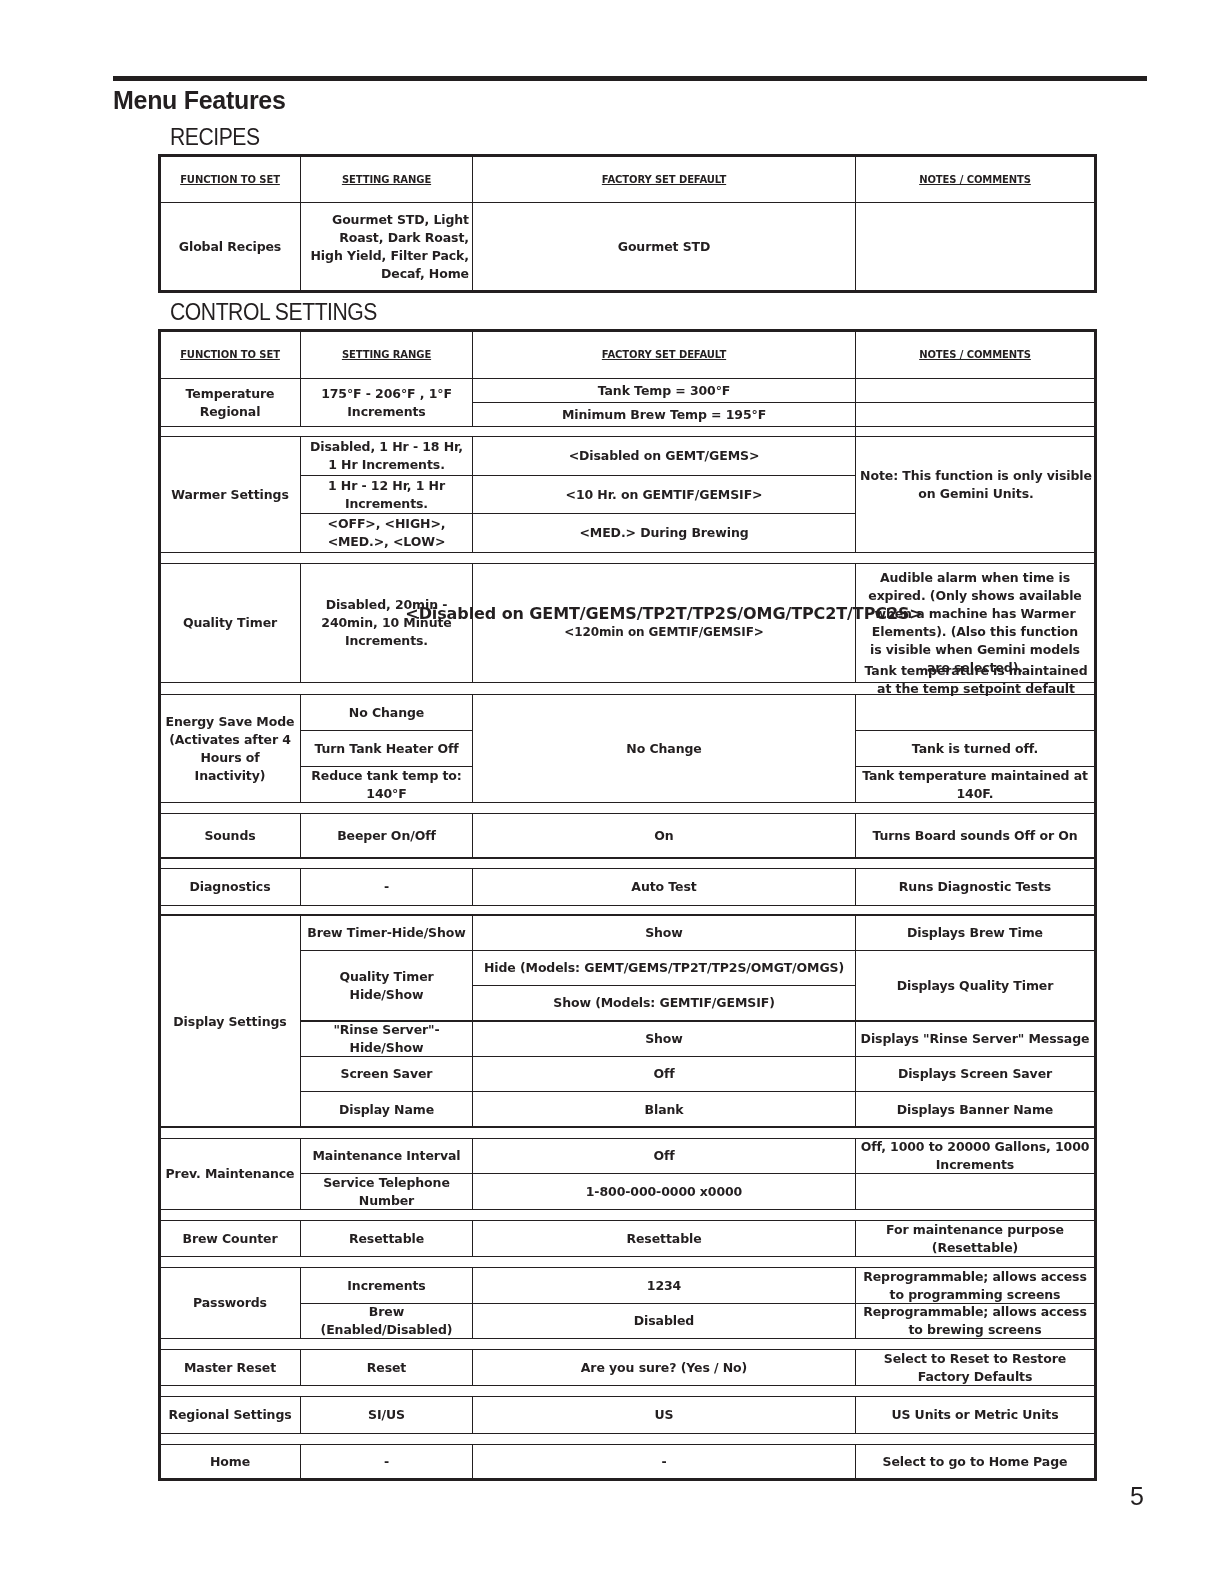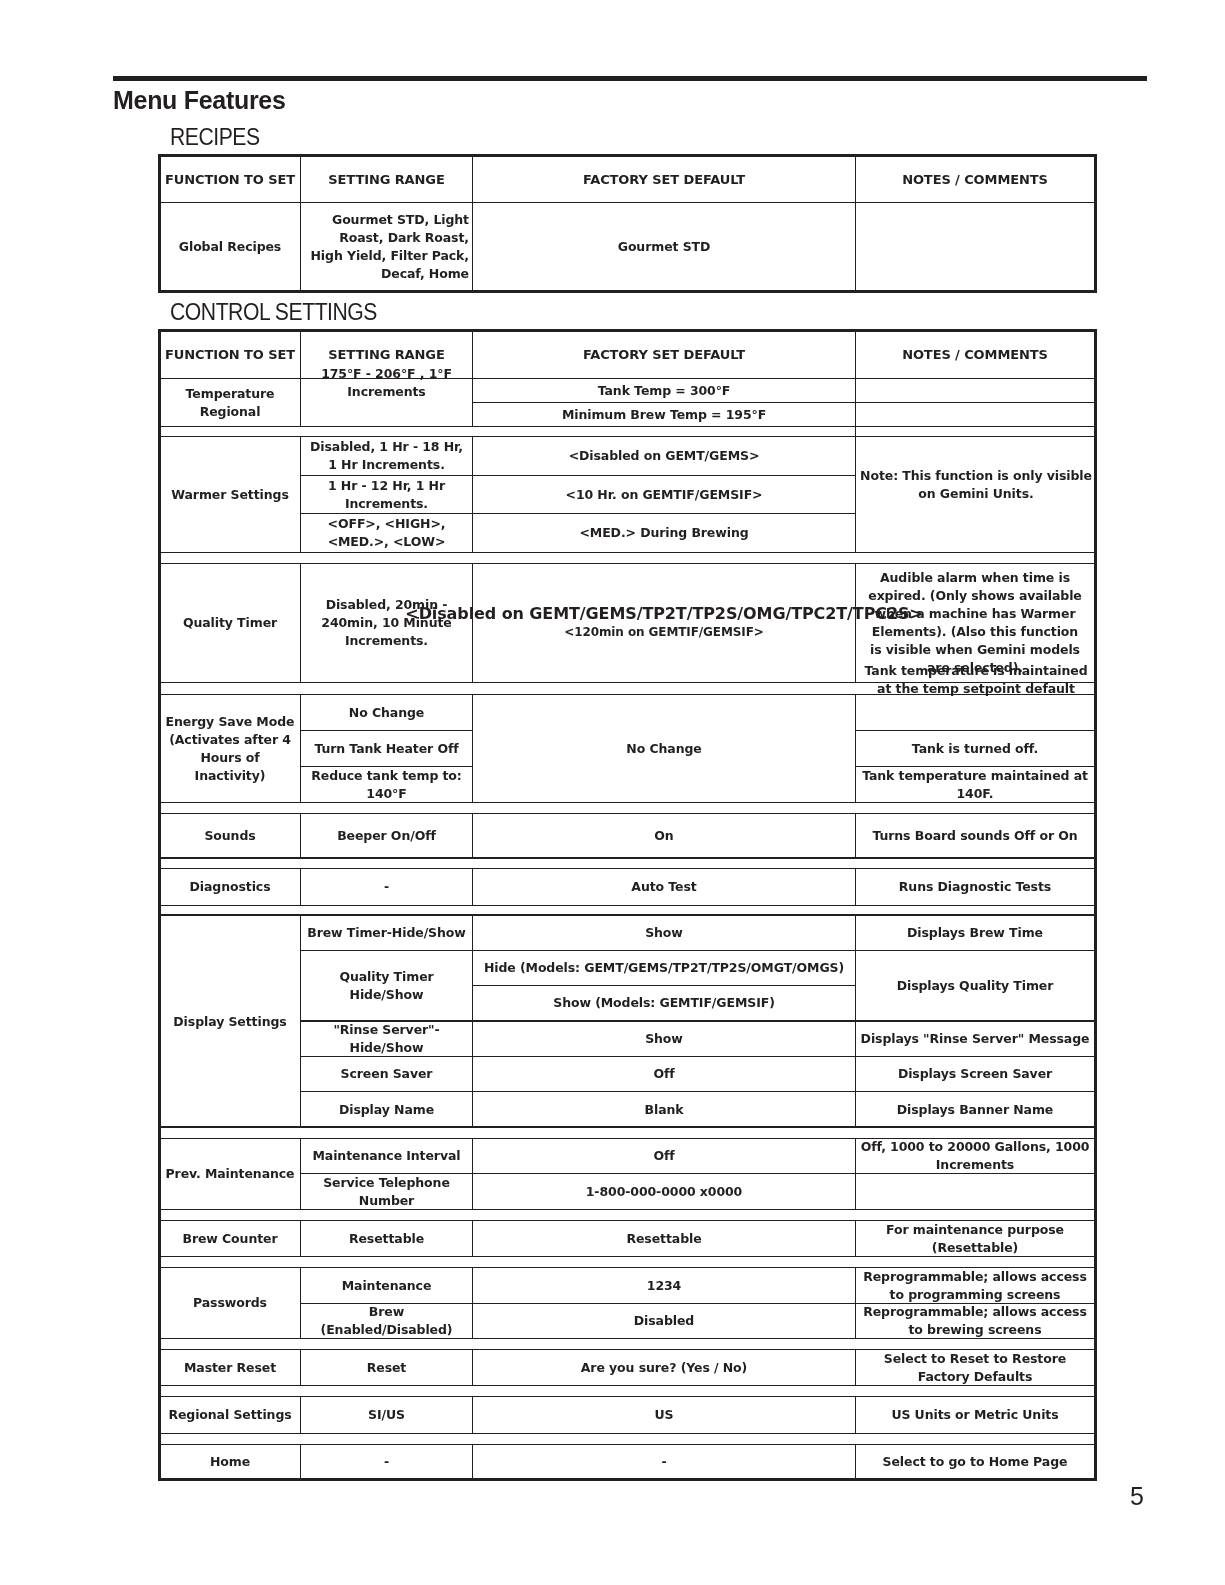--- a/index.html
+++ b/index.html
@@ -7,21 +7,21 @@
          font-family:"DejaVu Sans", "Liberation Sans", sans-serif; color:#231f20; }
   .abs { position:absolute; }
   .top-rule { left:113px; top:76px; width:1034px; height:5px; background:#231f20; }
   .page-title { left:113px; top:86px; font-family:"Liberation Sans", sans-serif; font-weight:bold; font-size:25px; letter-spacing:-0.3px; }
   .section-title { font-family:"Liberation Sans", sans-serif; font-size:23px; font-weight:normal; letter-spacing:-0.5px; color:#231f20; transform:scaleX(0.92); transform-origin:left; }
   .page-number { left:1130px; top:1482px; font-family:"Liberation Sans", sans-serif; font-size:25px; }
 
   .tbl { position:absolute; border:3px solid #231f20; box-sizing:border-box; }
   .cell { position:absolute; display:flex; align-items:center; justify-content:center; text-align:center;
           font-size:12.5px; font-weight:bold; line-height:18px; box-sizing:border-box; padding:0 3px; color:#231f20; letter-spacing:-0.1px; }
-  .cell.hdr { font-size:13px; }
+  .cell.hdr { font-size:10px;text-decoration:underline; }
   .hline { position:absolute; height:1px; background:#231f20; }
   .hline.thick { height:2px; }
   .vline { position:absolute; width:1px; background:#231f20; }
 </style>
 </head>
 <body>
 
 <div class="abs top-rule"></div>
 <div class="abs page-title">Menu Features</div>
 <div class="abs section-title" style="left:170px; top:124px;">RECIPES</div>
@@ -53,21 +53,21 @@
 <div class="cell hdr" style="left:301px; top:332px; width:171px; height:46px;">SETTING RANGE</div>
 <div class="cell hdr" style="left:473px; top:332px; width:382px; height:46px;">FACTORY SET DEFAULT</div>
 <div class="cell hdr" style="left:856px; top:332px; width:238px; height:46px;">NOTES / COMMENTS</div>
 <div class="hline" style="left:160px; top:378px; width:935px;"></div>
 
 <div class="vline" style="left:300px; top:378px; height:48px;"></div>
 <div class="vline" style="left:472px; top:378px; height:48px;"></div>
 <div class="vline" style="left:855px; top:378px; height:58px;"></div>
 <div class="hline" style="left:472px; top:402px; width:623px;"></div>
 <div class="cell" style="left:160px; top:379px; width:140px; height:47px;">Temperature Regional</div>
-<div class="cell" style="left:301px; top:359px; width:171px; height:47px;">175°F - 206°F , 1°F Increments</div>
+<div class="cell" style="left:301px; top:379px; width:171px; height:47px;">175°F - 206°F , 1°F Increments</div>
 <div class="cell" style="left:473px; top:379px; width:382px; height:23px;">Tank Temp = 300°F</div>
 <div class="cell" style="left:473px; top:403px; width:382px; height:23px;">Minimum Brew Temp = 195°F</div>
 <div class="hline" style="left:160px; top:426px; width:935px;"></div>
 <div class="hline" style="left:160px; top:436px; width:935px;"></div>
 
 <div class="vline" style="left:300px; top:436px; height:116px;"></div>
 <div class="vline" style="left:472px; top:436px; height:116px;"></div>
 <div class="vline" style="left:855px; top:436px; height:116px;"></div>
 <div class="hline" style="left:300px; top:475px; width:556px;"></div>
 <div class="hline" style="left:300px; top:513px; width:556px;"></div>
@@ -188,21 +188,21 @@
 <div class="cell" style="left:473px; top:1221px; width:382px; height:35px;">Resettable</div>
 <div class="cell" style="left:856px; top:1221px; width:238px; height:35px; padding:0 28px;">For maintenance purpose (Resettable)</div>
 <div class="hline" style="left:160px; top:1256px; width:935px;"></div>
 <div class="hline" style="left:160px; top:1267px; width:935px;"></div>
 
 <div class="vline" style="left:300px; top:1267px; height:71px;"></div>
 <div class="vline" style="left:472px; top:1267px; height:71px;"></div>
 <div class="vline" style="left:855px; top:1267px; height:71px;"></div>
 <div class="hline" style="left:300px; top:1303px; width:795px;"></div>
 <div class="cell" style="left:160px; top:1268px; width:140px; height:70px;">Passwords</div>
-<div class="cell" style="left:301px; top:1268px; width:171px; height:35px;">Maintenance</div>
+<div class="cell" style="left:301px; top:1268px; width:171px; height:35px;">Increments</div>
 <div class="cell" style="left:473px; top:1268px; width:382px; height:35px;">1234</div>
 <div class="cell" style="left:856px; top:1268px; width:238px; height:35px; padding:0 6px;">Reprogrammable; allows access to programming screens</div>
 <div class="cell" style="left:301px; top:1304px; width:171px; height:34px; padding:0;">Brew (Enabled/Disabled)</div>
 <div class="cell" style="left:473px; top:1304px; width:382px; height:34px;">Disabled</div>
 <div class="cell" style="left:856px; top:1304px; width:238px; height:34px; padding:0 6px;">Reprogrammable; allows access to brewing screens</div>
 <div class="hline" style="left:160px; top:1338px; width:935px;"></div>
 <div class="hline" style="left:160px; top:1349px; width:935px;"></div>
 
 <div class="vline" style="left:300px; top:1349px; height:36px;"></div>
 <div class="vline" style="left:472px; top:1349px; height:36px;"></div>

